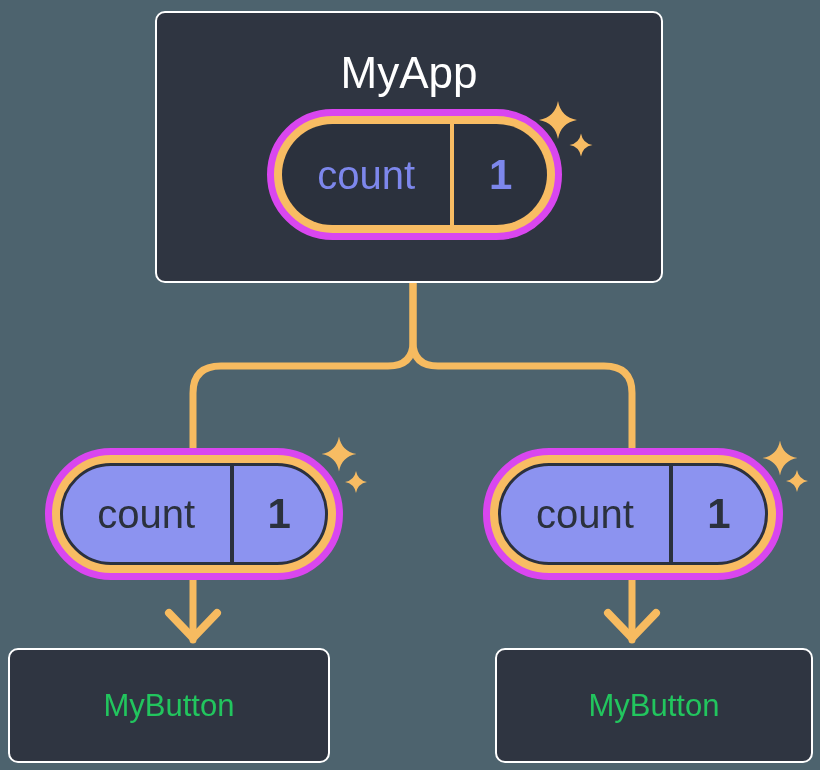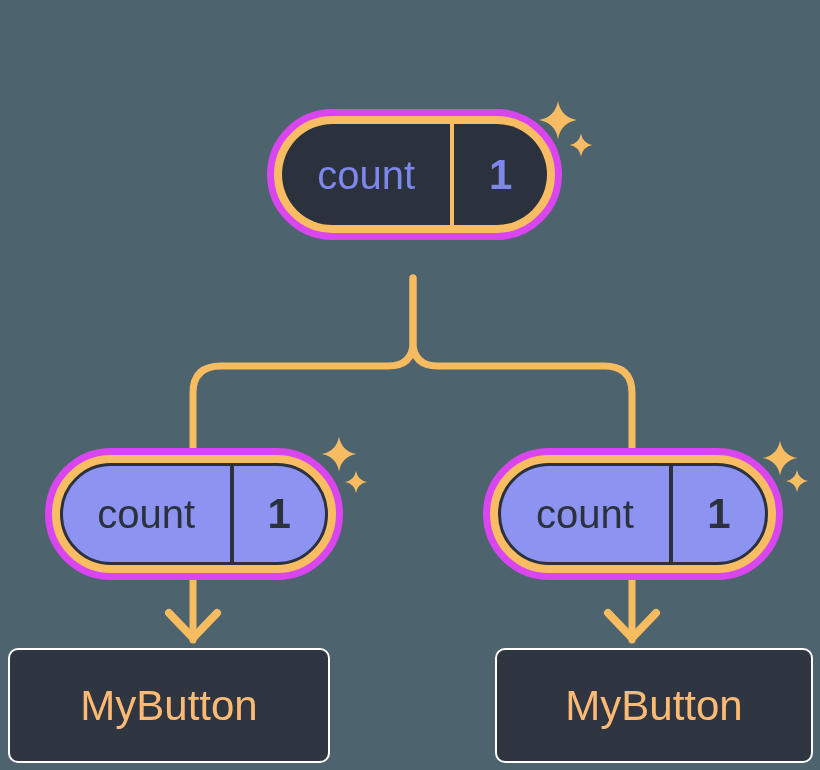--- a/index.html
+++ b/index.html
@@ -19,21 +19,21 @@
     background:#2f3541;border:2px solid #ffffff;border-radius:10px;
   }
   #myapp-node{left:155px;top:11px;width:508px;height:272px;}
   .node-title{
     position:absolute;left:0;top:38px;width:100%;text-align:center;
     color:#ffffff;font-size:44px;font-weight:500;line-height:1;
   }
   .button-node{display:flex;align-items:center;justify-content:center;}
   #mybutton-left-node{left:8px;top:648px;width:322px;height:115px;}
   #mybutton-right-node{left:495px;top:648px;width:318px;height:115px;}
-  .button-label{color:#fdba74;font-size:42px;font-weight:500;line-height:1;}
+  .button-label{color:#22c55e;font-size:31px;font-weight:500;line-height:1;}
   
   .pill{
     position:absolute;box-sizing:border-box;z-index:3;
     border:7px solid #d946ef;background:#f8bc63;border-radius:999px;padding:8px;
   }
   #root-pill{left:267px;top:109px;width:295px;height:131px;}
   #left-pill{left:45px;top:448px;width:298px;height:132px;}
   #right-pill{left:483px;top:448px;width:300px;height:132px;}
   .pill-core{
     box-sizing:border-box;width:100%;height:100%;
@@ -62,20 +62,23 @@
 
 <div id="stage">
 
   <svg id="connectors" viewBox="0 0 820 770" xmlns="http://www.w3.org/2000/svg">
     <path class="rail tip" d="M413 278 L413 342 Q413 366 388 366 L221 366 Q193 366 193 393 L193 640"></path>
     <path class="rail tip" d="M413 278 L413 342 Q413 366 438 366 L604 366 Q632 366 632 393 L632 640"></path>
     <path class="head" d="M169 613 L193 638 L217 613"></path>
     <path class="head" d="M608 613 L632 638 L656 613"></path>
   </svg>
 
+  <div class="node" id="myapp-node">
+    <div class="node-title">MyApp</div>
+  </div>
 
   <div class="pill" id="root-pill">
     <div class="pill-core dark">
       <div class="seg name">
         <span class="state-name">count</span>
       </div>
       <div class="seg value">
         <span class="state-value">1</span>
       </div>
     </div>

